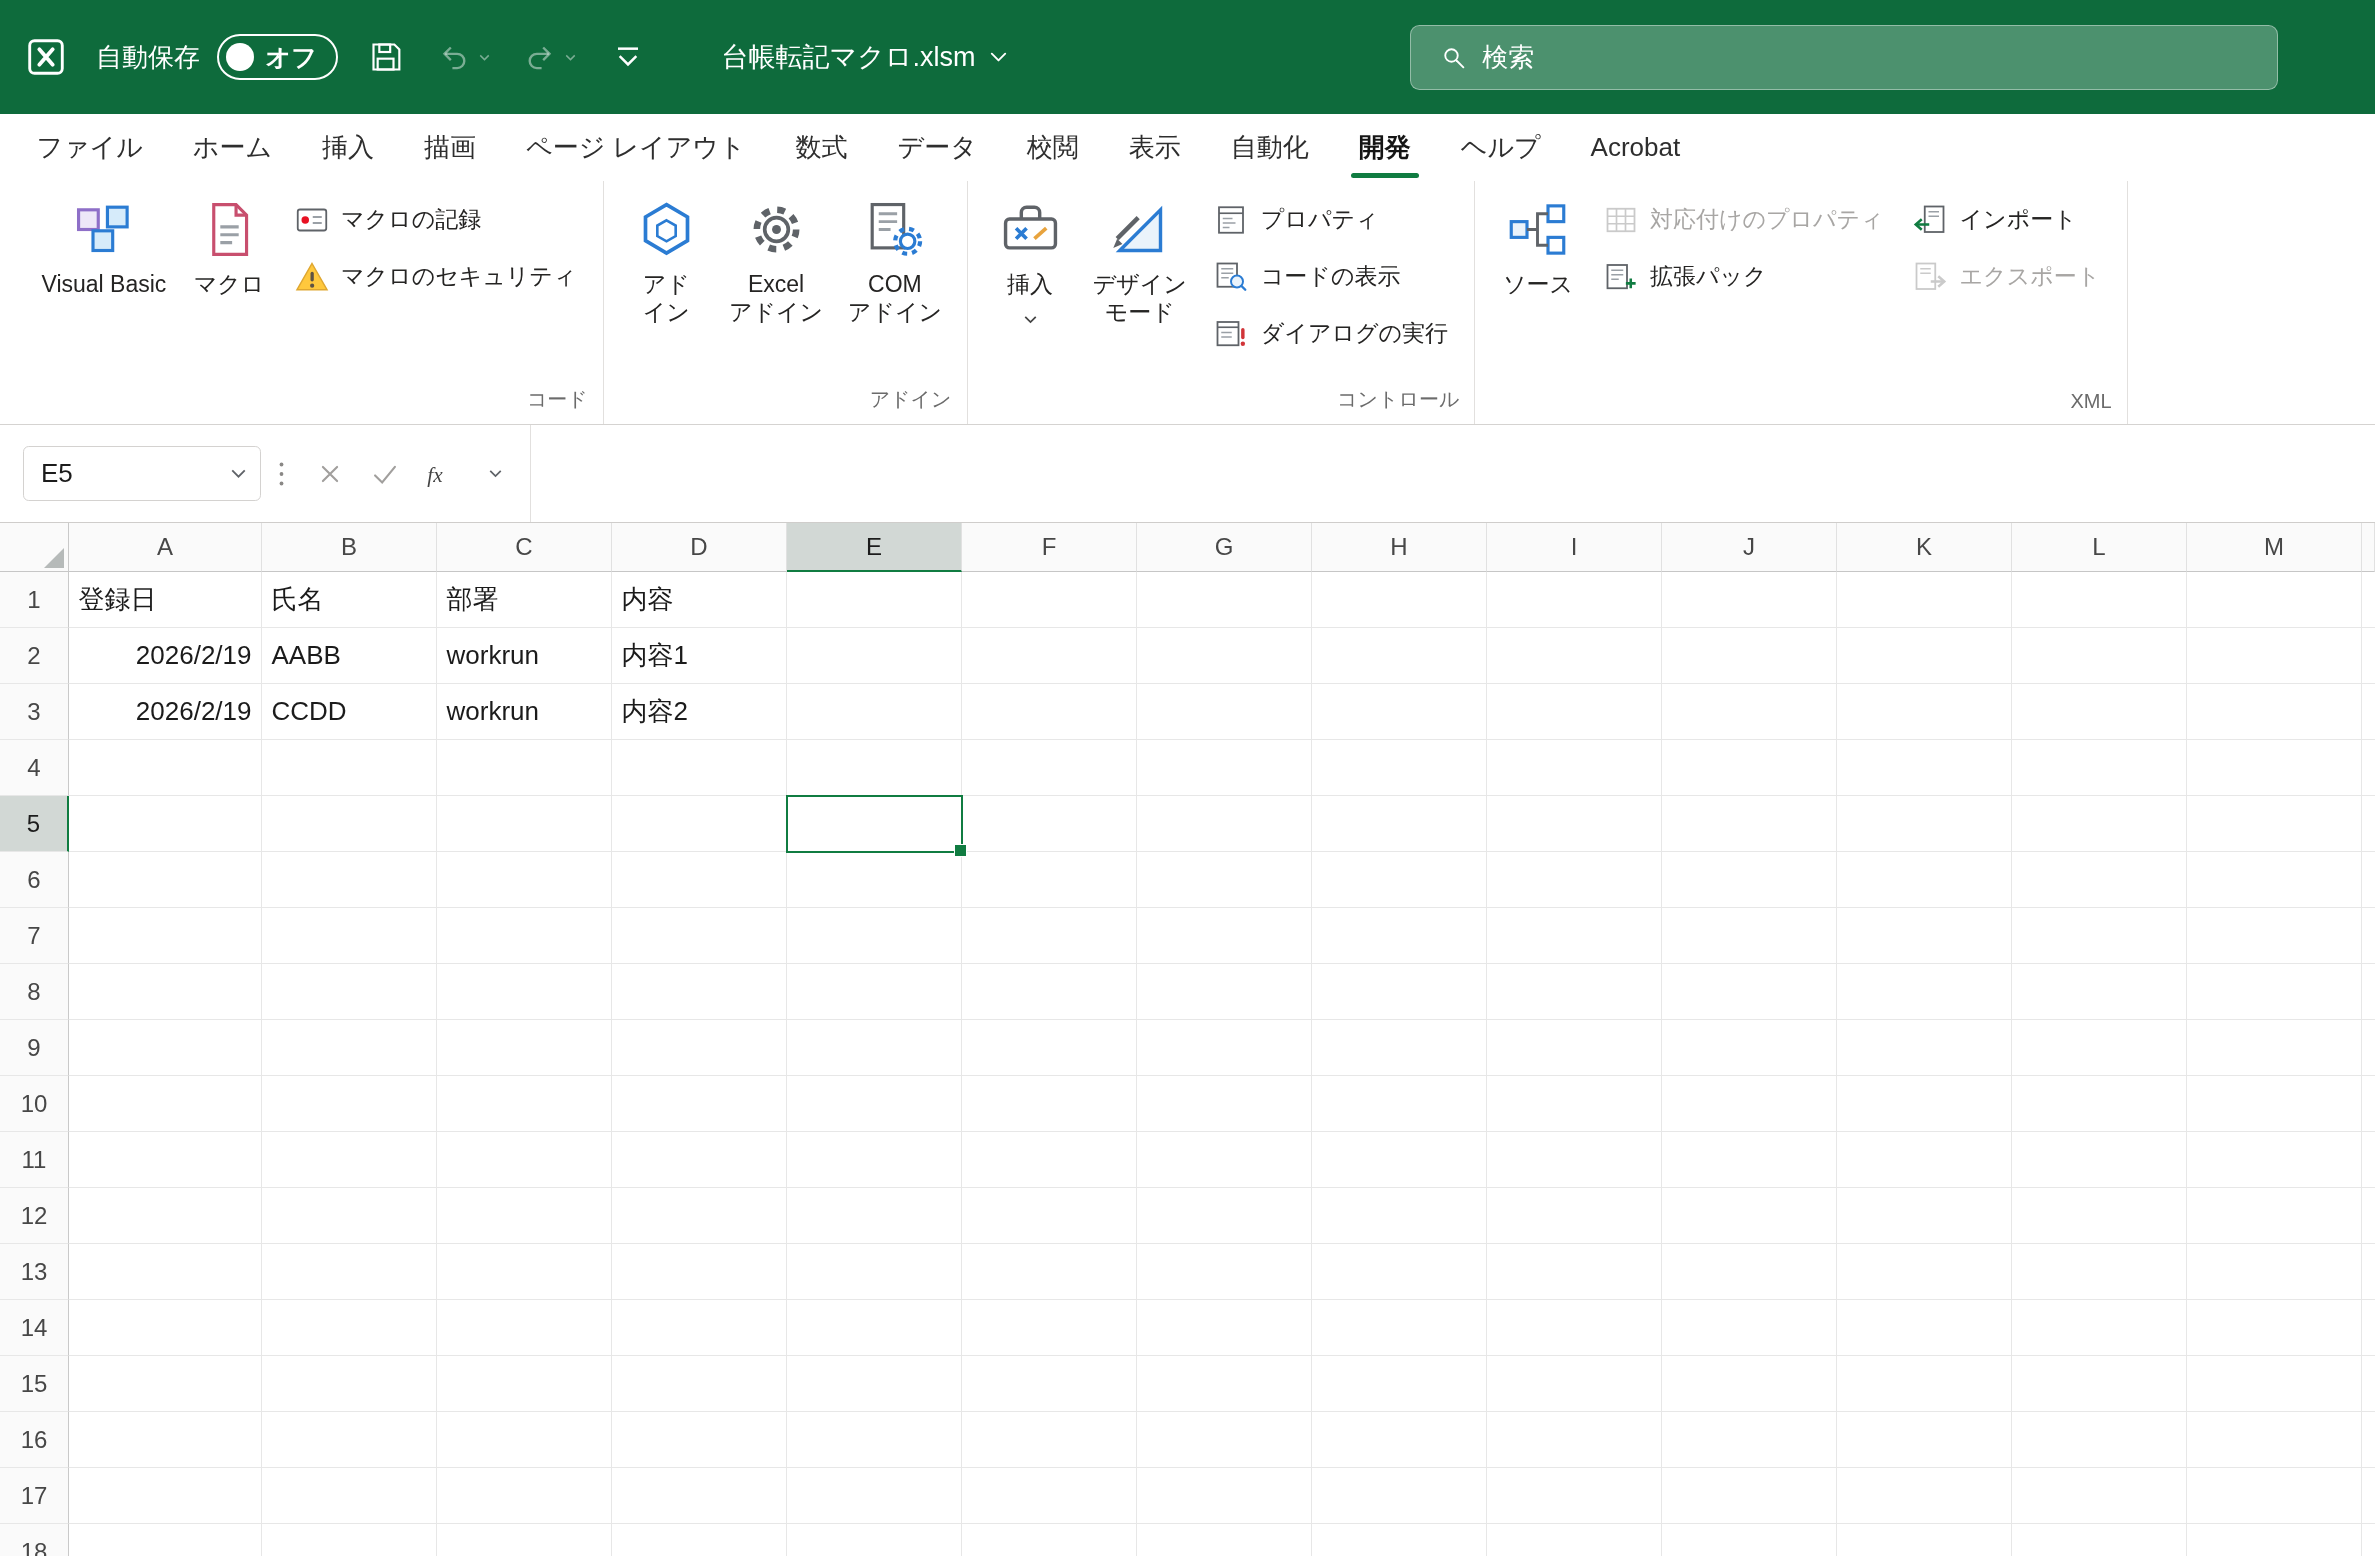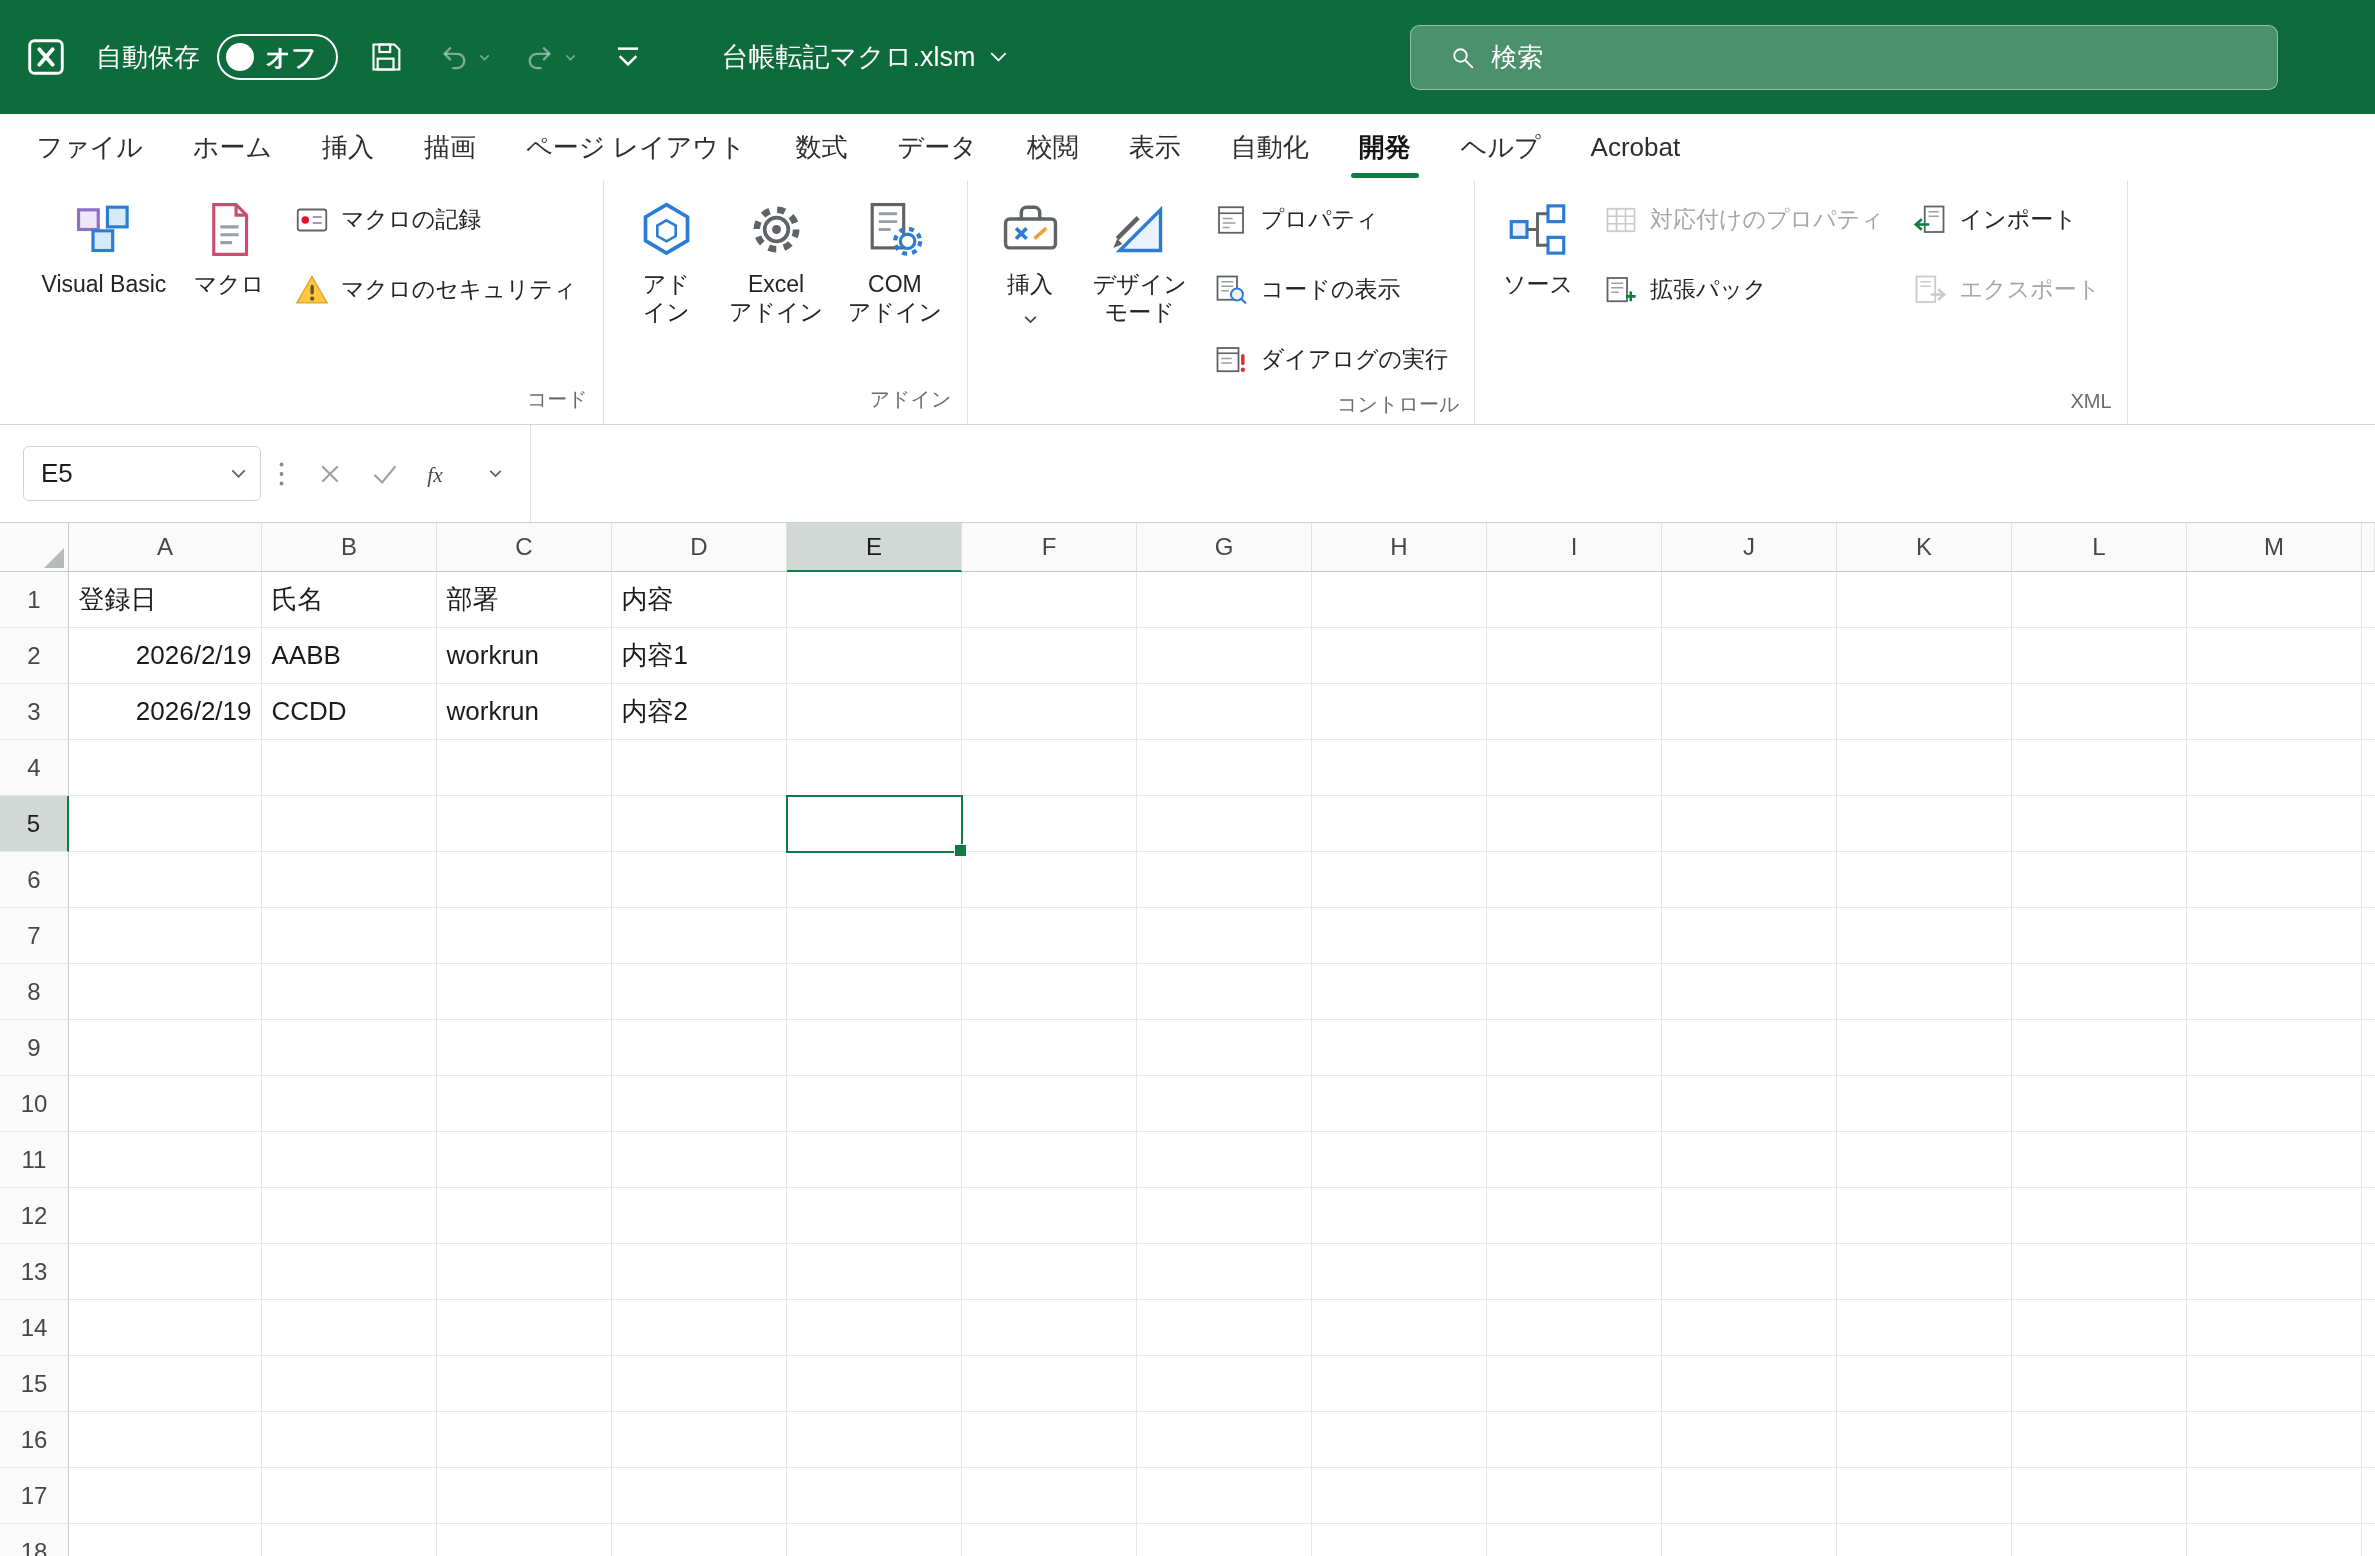--- a/index.html
+++ b/index.html
@@ -29,21 +29,21 @@
   .tb-group svg.main { width:38px; height:38px; }
   .tb-group svg.chev { width:17px; height:17px; }
   .doc-title {
     display:flex; align-items:center; gap:11.4px; margin-left:74px;
     font-size:27px; white-space:nowrap;
   }
   .doc-title svg { width:23px; height:23px; }
   .search-box {
     position:absolute; left:1410px; top:25px; width:868px; height:65px;
     background:rgba(255,255,255,0.26); border:1px solid rgba(255,255,255,0.4);
-    border-radius:9.5px; display:flex; align-items:center; padding:0 37px; gap:13.3px;
+    border-radius:9.5px; display:flex; align-items:center; padding:0 28px; gap:13.3px;
   }
   .search-box svg { width:30px; height:30px; }
   .search-box span { font-size:26px; color:#fff; }
 
   
   .tabbar { height:67px; display:flex; align-items:stretch; padding:0 11.4px; background:#fff; }
   .tab {
     display:flex; align-items:center; padding:0 25px; font-size:26px; color:#2e2e2e;
     position:relative; white-space:nowrap;
   }
@@ -61,21 +61,21 @@
   .ribbon-group { display:flex; flex-direction:column; padding:7.6px 15px 3.8px; border-right:1px solid #E2E0DE; }
   .group-items { flex:1; display:flex; align-items:flex-start; gap:5.7px; }
   .group-label { text-align:right; font-size:20px; color:#6b6b6b; padding:3.8px 0 7.6px; white-space:nowrap; }
   .btn-big {
     height:188px; min-width:95px; padding:9.5px 9.5px 3.8px; border-radius:5.7px;
     display:flex; flex-direction:column; align-items:center; gap:8.6px;
   }
   .btn-big svg.icon { width:63px; height:63px; flex:none; }
   .btn-big .lbl { font-size:23px; line-height:28.5px; text-align:center; color:#252423; white-space:nowrap; }
   .btn-big svg.chev { width:21px; height:21px; margin-top:1.9px; }
-  .btn-stack { display:flex; flex-direction:column; gap:15px; padding-top:3.8px; }
+  .btn-stack { display:flex; flex-direction:column; gap:2px; padding-top:3.8px; }
   .btn-small {
     height:55px; display:flex; align-items:center; gap:11.4px; padding:0 11.4px;
     border-radius:3.8px; font-size:23px; color:#252423; white-space:nowrap;
   }
   .btn-small svg.icon { width:36px; height:36px; flex:none; }
   .disabled { color:#A8A6A4; }
   .disabled .lbl, .disabled .slbl { color:#A8A6A4; }
   .disabled svg.icon { opacity:.55; filter:grayscale(1); }
 
   

